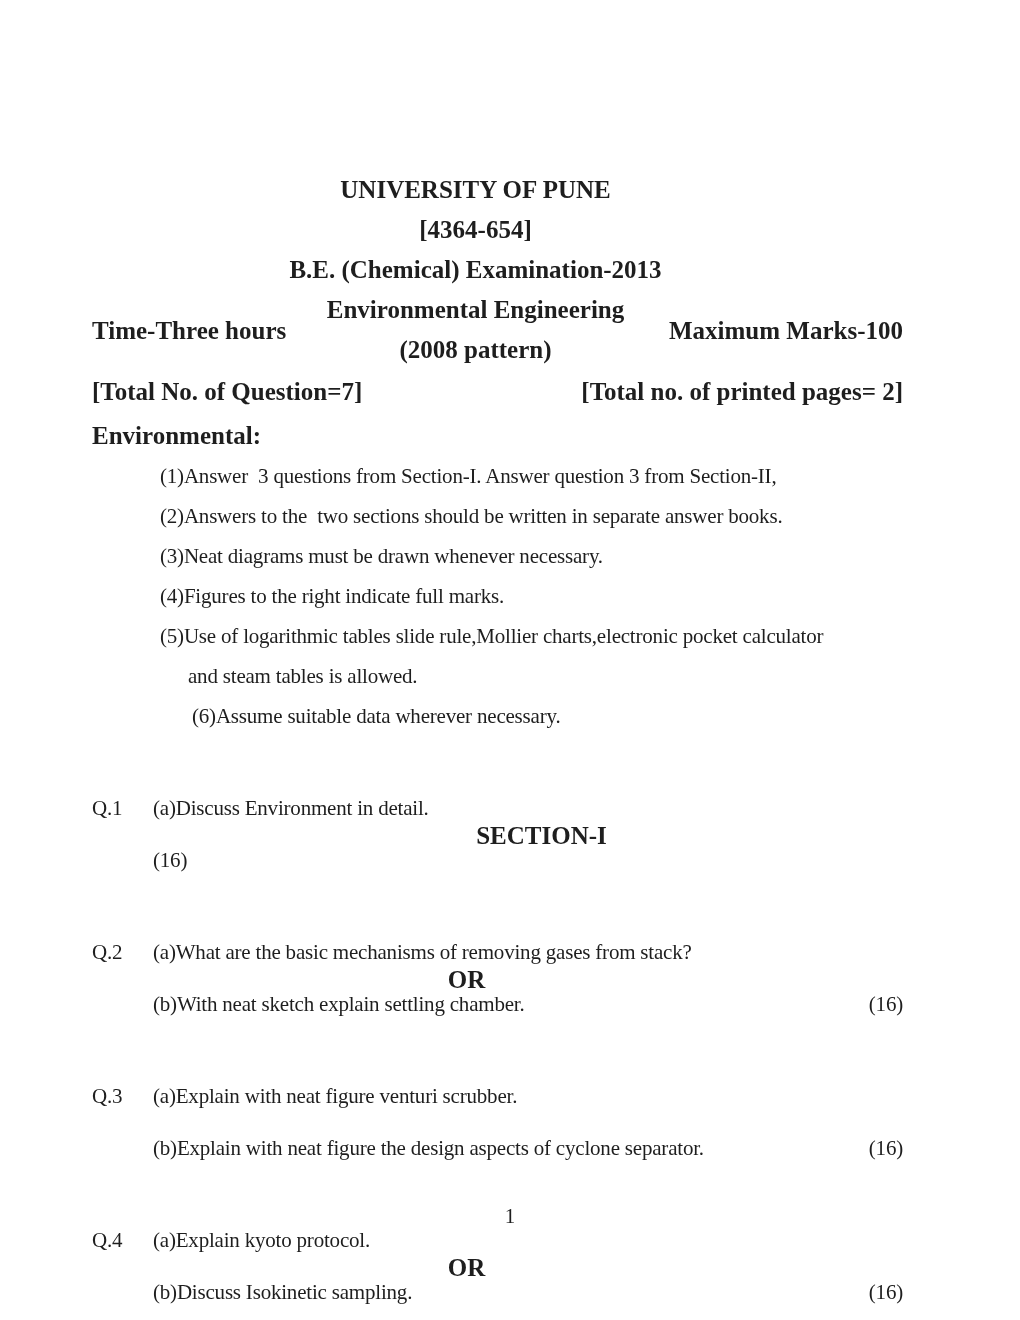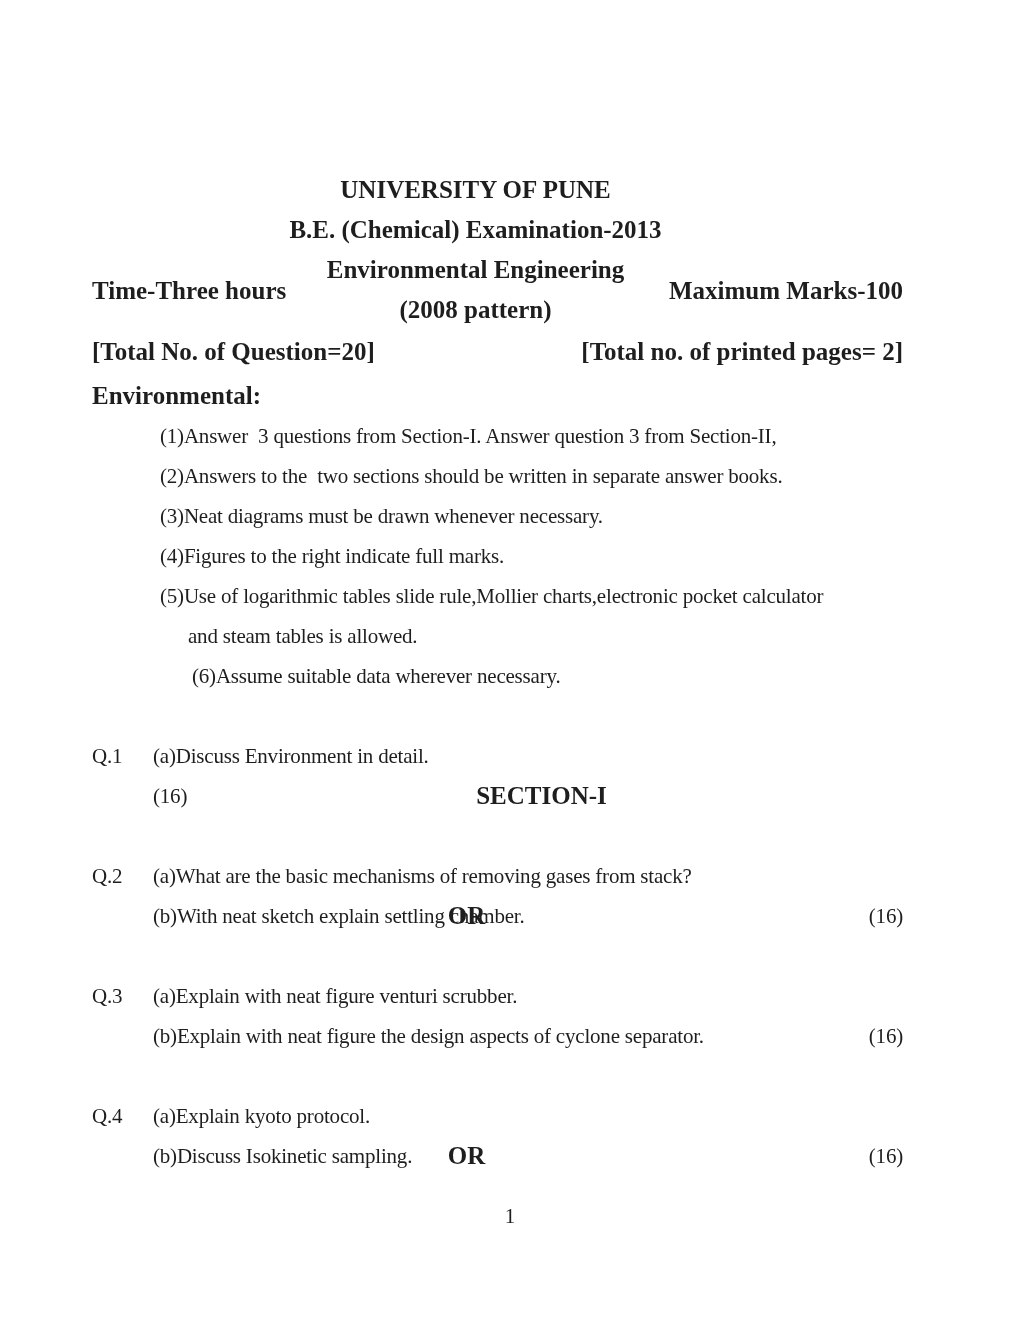--- a/index.html
+++ b/index.html
@@ -32,21 +32,21 @@
   .f21 { font-size: 21px; letter-spacing: -0.2px; }
   .center { text-align: center; }
   .hdr-shift { position: relative; left: -22px; }
   .sec-shift { position: relative; left: 44px; }
   .or-shift  { position: relative; left: -31px; }
   .meta-row { display: flex; justify-content: space-between; margin-top: 21px; }
   .ins-heading { margin-top: 4px; }
   .ins-item  { padding-left: 68px; }
   .ins-cont  { padding-left: 96px; }
   .ins-last  { padding-left: 100px; }
-  .qrow { display: flex; }
+  .qrow { display: flex; margin-top: 12px; }
   .qnum  { flex: none; width: 61px; }
   .qtext { flex: 1; }
   .qmarks { flex: none; }
   .spacer { height: 40px; }
   .pageno {
     position: absolute;
     top: 1196px;
     left: 0;
     width: 1020px;
     text-align: center;
@@ -57,35 +57,38 @@
 </head>
 <body>
 
 <div class="page">
   <div class="content">
 
     <div class="line f25 b center">
       <div class="hdr-shift">UNIVERSITY OF PUNE</div>
     </div>
     <div class="line f25 b center">
+      <div class="hdr-shift">[4364-654]</div>
+    </div>
+    <div class="line f25 b center">
       <div class="hdr-shift">B.E. (Chemical) Examination-2013</div>
     </div>
     <div class="line f25 b center">
       <div class="hdr-shift">Environmental Engineering</div>
     </div>
     <div class="line f25 b center">
       <div class="hdr-shift">(2008 pattern)</div>
     </div>
 
     <div class="line f25 b meta-row">
       <span>Time-Three hours</span>
       <span>Maximum Marks-100</span>
     </div>
     <div class="line f25 b meta-row">
-      <span>[Total No. of Question=20]</span>
+      <span>[Total No. of Question=7]</span>
       <span>[Total no. of printed pages= 2]</span>
     </div>
 
     <div class="line f25 b ins-heading">Environmental:</div>
     <div class="line f21 ins-item">(1)Answer  3 questions from Section-I. Answer question 3 from Section-II,</div>
     <div class="line f21 ins-item">(2)Answers to the  two sections should be written in separate answer books.</div>
     <div class="line f21 ins-item">(3)Neat diagrams must be drawn whenever necessary.</div>
     <div class="line f21 ins-item">(4)Figures to the right indicate full marks.</div>
     <div class="line f21 ins-item">(5)Use of logarithmic tables slide rule,Mollier charts,electronic pocket calculator</div>
     <div class="line f21 ins-cont">and steam tables is allowed.</div>

